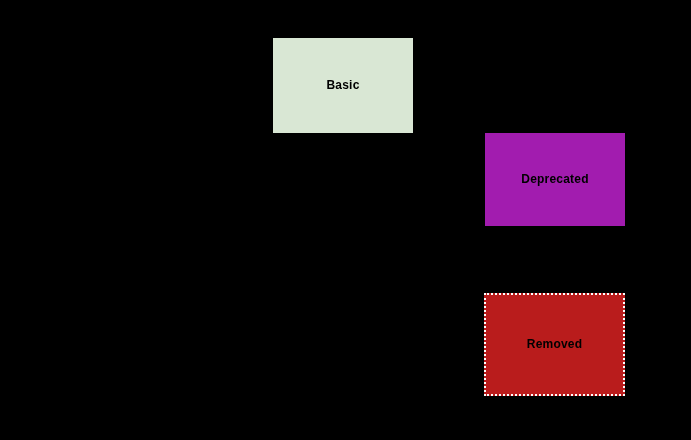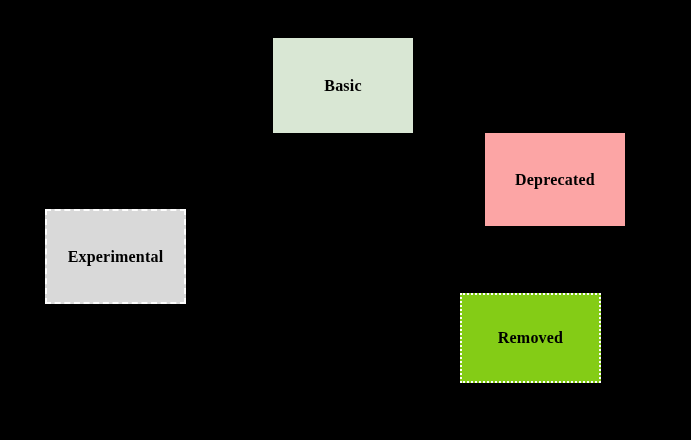--- a/index.html
+++ b/index.html
@@ -21,22 +21,22 @@
   }
   .node {
     position: absolute;
     box-sizing: border-box;
     display: flex;
     align-items: center;
     justify-content: center;
     text-align: center;
   }
   .node-label {
-    font-family: Liberation Serif, serif;
-    font-size: 16px;
+    font-family: Liberation Sans, sans-serif;
+    font-size: 12px;
     font-weight: bold;
     color: #000000;
     line-height: 1.1;
     letter-spacing: 0.2px;
     white-space: nowrap;
   }
   
   .n-basic {
     left: 273px;
     top: 38px;
@@ -62,45 +62,42 @@
     height: 89px;
     background: #cfe0f2;
     border: none;
   }
   
   .n-deprecated {
     left: 485px;
     top: 133px;
     width: 140px;
     height: 93px;
-    background: #fca5a5;
+    background: #a21caf;
     border: none;
   }
   
   .n-removed {
-    left: 460px;
+    left: 484px;
     top: 293px;
     width: 141px;
-    height: 90px;
-    background: #84cc16;
+    height: 103px;
+    background: #b91c1c;
     border: 2px dotted #fdfdfd;
   }
 </style>
 </head>
 <body>
 
 <div id="canvas">
 
   <div class="node n-basic">
     <span class="node-label">Basic</span>
   </div>
 
-  <div class="node n-experimental">
-    <span class="node-label">Experimental</span>
-  </div>
 
 
   <div class="node n-deprecated">
     <span class="node-label">Deprecated</span>
   </div>
 
   <div class="node n-removed">
     <span class="node-label">Removed</span>
   </div>
 

